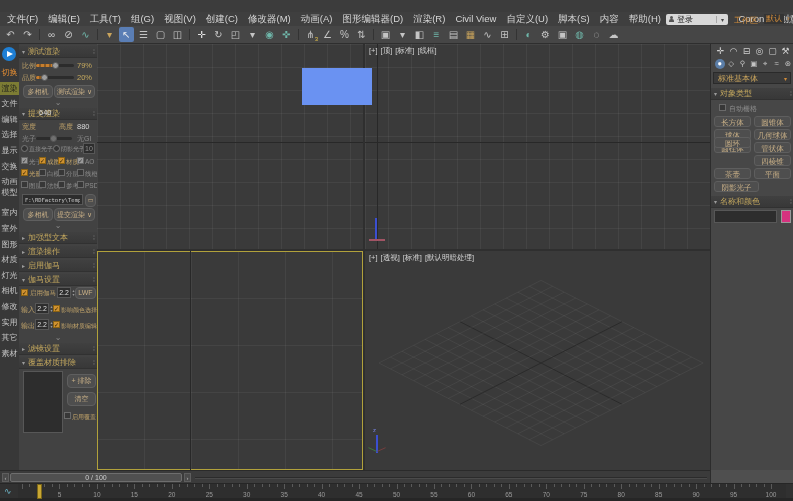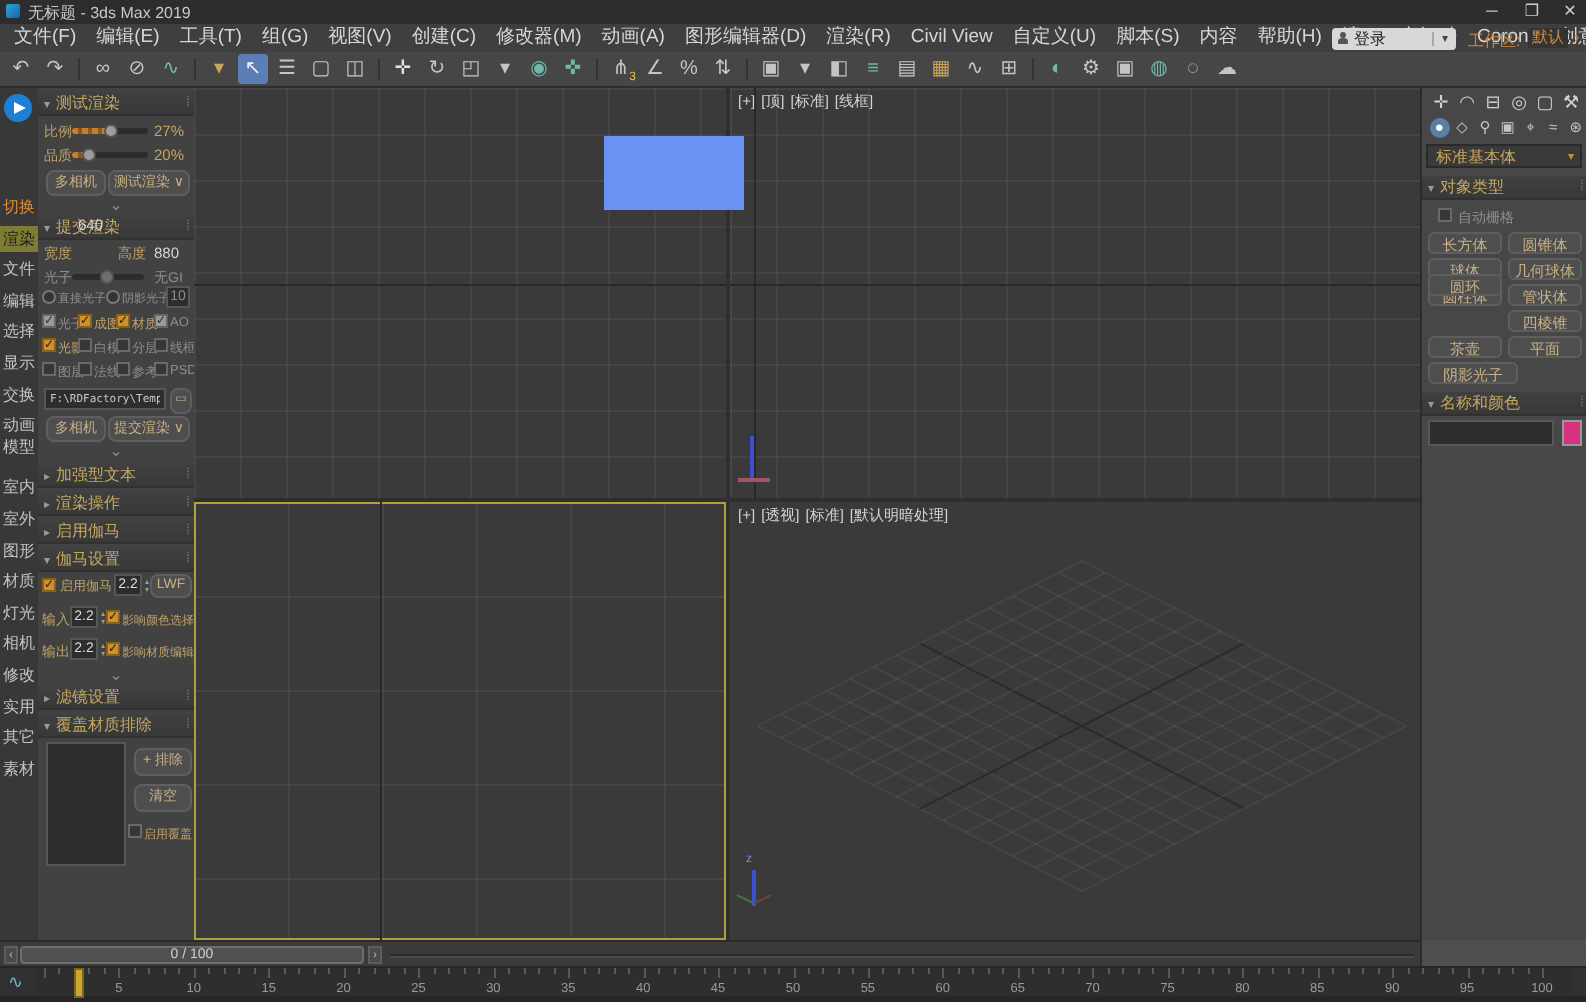--- a/index.html
+++ b/index.html
@@ -26,21 +26,21 @@
   .wsarrow{left:787px;top:2px;font-size:8px;color:#d08b3a;}
   .toolbar{left:0;top:26px;width:793px;height:18px;background:#464646;border-bottom:1px solid #2e2e2e;display:flex;align-items:center;padding-left:2px;box-sizing:border-box;}
   .tbi{width:15px;height:15px;margin:0 1px;display:flex;align-items:center;justify-content:center;font-size:10px;position:relative;flex:none;}
   .tbi.active{background:#5a7eb5;border-radius:2px;}
   .tbi .badge{position:absolute;right:0;bottom:0;font-size:6px;color:#e6c34a;}
   .tbsep{width:1px;height:11px;background:#333;margin:0 3px;flex:none;}
   
   .sidestrip{left:0;top:44px;width:19px;height:426px;background:#383838;border-right:1px solid #2d2d2d;}
   .sidelogo{left:2px;top:3px;width:14px;height:14px;border-radius:50%;background:#1f7fd4;}
   .sidelogo:before{content:"";position:absolute;left:4.5px;top:3.5px;border-left:6px solid #fff;border-top:3.5px solid transparent;border-bottom:3.5px solid transparent;}
-  .sideitem{left:0;width:19px;height:13px;font-size:8px;line-height:13px;text-align:center;color:#c2c2c2;white-space:nowrap;overflow:hidden;margin-top:31px;}
+  .sideitem{left:0;width:19px;height:13px;font-size:8px;line-height:13px;text-align:center;color:#c2c2c2;white-space:nowrap;overflow:hidden;}
   .sideitem.active{background:#7c7c34;color:#1c1c1c;}
   .sideitem.accent{color:#e08b33;}
   
   .leftpanel{left:19px;top:44px;width:78px;height:426px;background:#424242;border-right:1px solid #2c2c2c;}
   .hdr{left:0;width:78px;height:11px;background:linear-gradient(#404040,#383838);border-bottom:1px solid #313131;font-size:8px;line-height:11px;color:#c4a85e;white-space:nowrap;overflow:hidden;}
   .hdr .car{display:inline-block;width:9px;text-align:center;font-size:6px;color:#9a9a9a;}
   .hdr .dots{position:absolute;right:2px;top:0;font-size:7px;color:#777;}
   .plabel{font-size:7px;color:#bfa269;white-space:nowrap;}
   .pvalue{font-size:7.5px;color:#d6d6d6;white-space:nowrap;}
   .dim{color:#8d8d8d !important;}
@@ -90,27 +90,20 @@
   .tick{position:absolute;top:0;width:1px;background:#5a5a5a;}
   .ticklabel{position:absolute;top:7px;font-size:6.5px;color:#9a9a9a;transform:translateX(-50%);}
   .framemarker{left:19px;top:0;width:5px;height:15px;background:#c9a733;border:1px solid #7a661a;box-sizing:border-box;z-index:3;}
   .bottomstrip{left:0;top:498px;width:793px;height:3px;background:#262626;}
 </style>
 </head>
 <body>
 
 <div id="root">
 
-  <div class="abs titlebar">
-    <div class="abs appicon"></div>
-    <div class="abs apptitle">无标题 - 3ds Max 2019</div>
-    <div class="abs winbtn" style="left:737px;">─</div>
-    <div class="abs winbtn" style="left:757px;">❐</div>
-    <div class="abs winbtn" style="left:777px;width:16px;">✕</div>
-  </div>
 
   <div class="abs menubar">
     <div class="abs menuitems" id="menuitems">
         <div class="menuitem">文件(F)</div>
         <div class="menuitem">编辑(E)</div>
         <div class="menuitem">工具(T)</div>
         <div class="menuitem">组(G)</div>
         <div class="menuitem">视图(V)</div>
         <div class="menuitem">创建(C)</div>
         <div class="menuitem">修改器(M)</div>
@@ -209,21 +202,21 @@
 
     <div class="abs hdr" style="top:2px;">
       <span class="car">▾</span><span>测试渲染</span>
       <span class="dots">⁞</span>
     </div>
     <div class="abs plabel" style="left:3px;top:17px;">比例</div>
     <div class="abs slider" style="left:17px;top:20px;width:38px;">
       <div class="sliderfill" style="width:19px;"></div>
         <div class="knob" style="left:16px;"></div>
     </div>
-    <div class="abs pvalue" style="left:58px;top:16.5px;color:#c4a85e;">27%</div>
+    <div class="abs pvalue" style="left:58px;top:16.5px;color:#c4a85e;">79%</div>
     <div class="abs plabel" style="left:3px;top:29px;">品质</div>
     <div class="abs slider" style="left:17px;top:32px;width:38px;">
       <div class="sliderfill" style="width:8px;"></div>
         <div class="knob" style="left:5px;"></div>
     </div>
     <div class="abs pvalue" style="left:58px;top:28.5px;color:#c4a85e;">20%</div>
     <div class="abs pbtn" style="left:4px;top:41px;width:28px;height:11px;line-height:11px;">多相机</div>
     <div class="abs pbtn" style="left:35px;top:41px;width:39px;height:11px;line-height:11px;">
       <span>测试渲染</span> <span>∨</span>
     </div>

